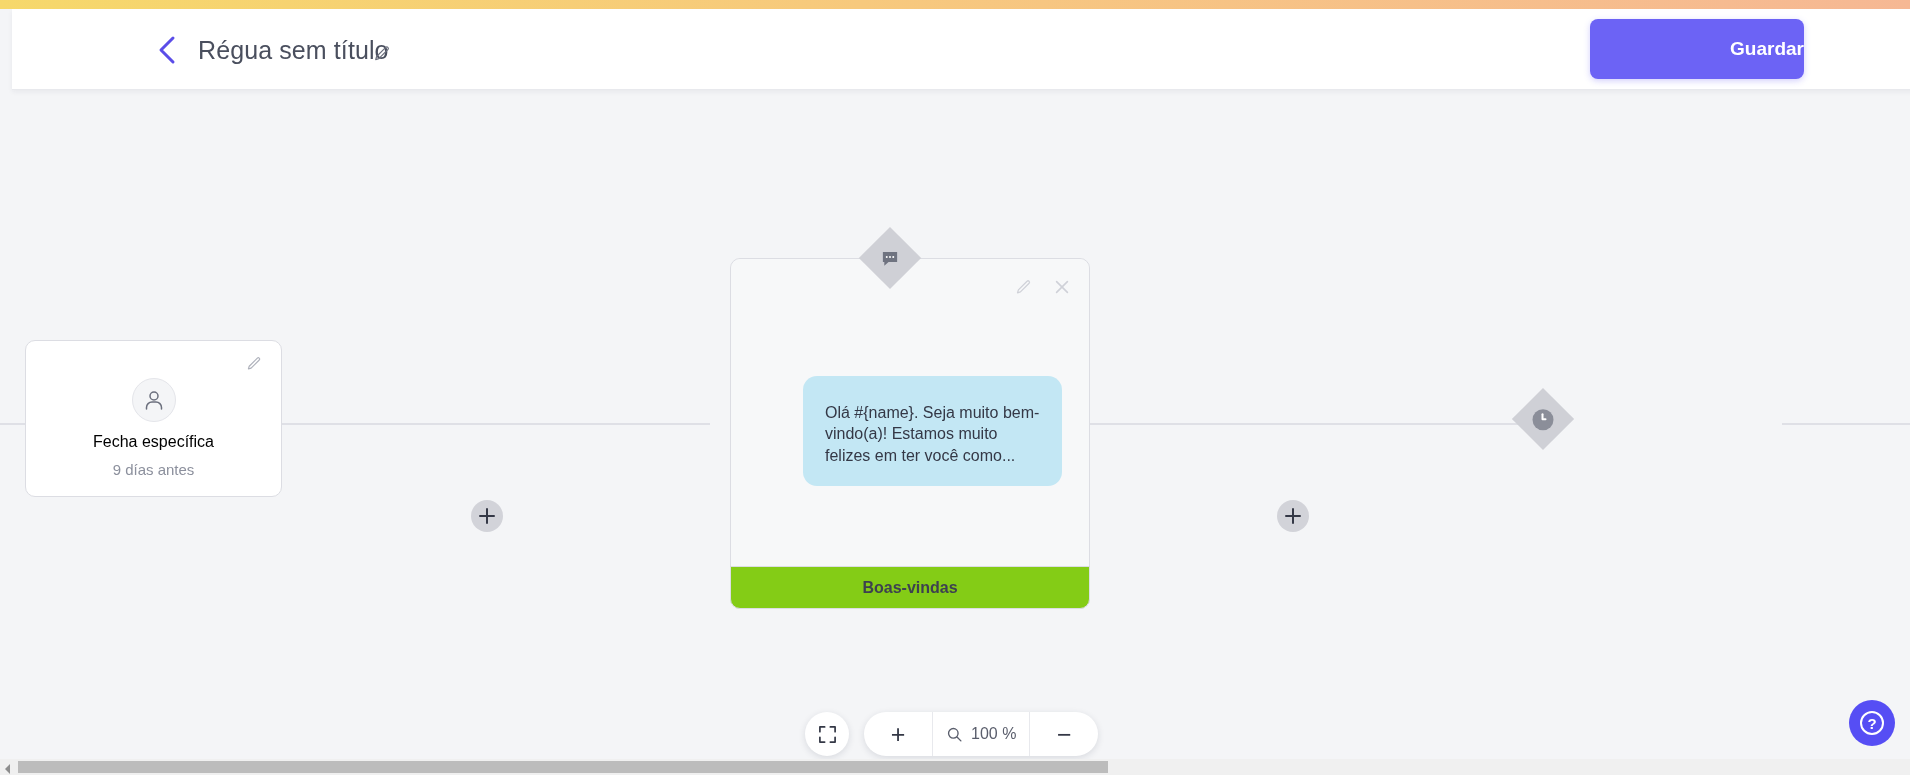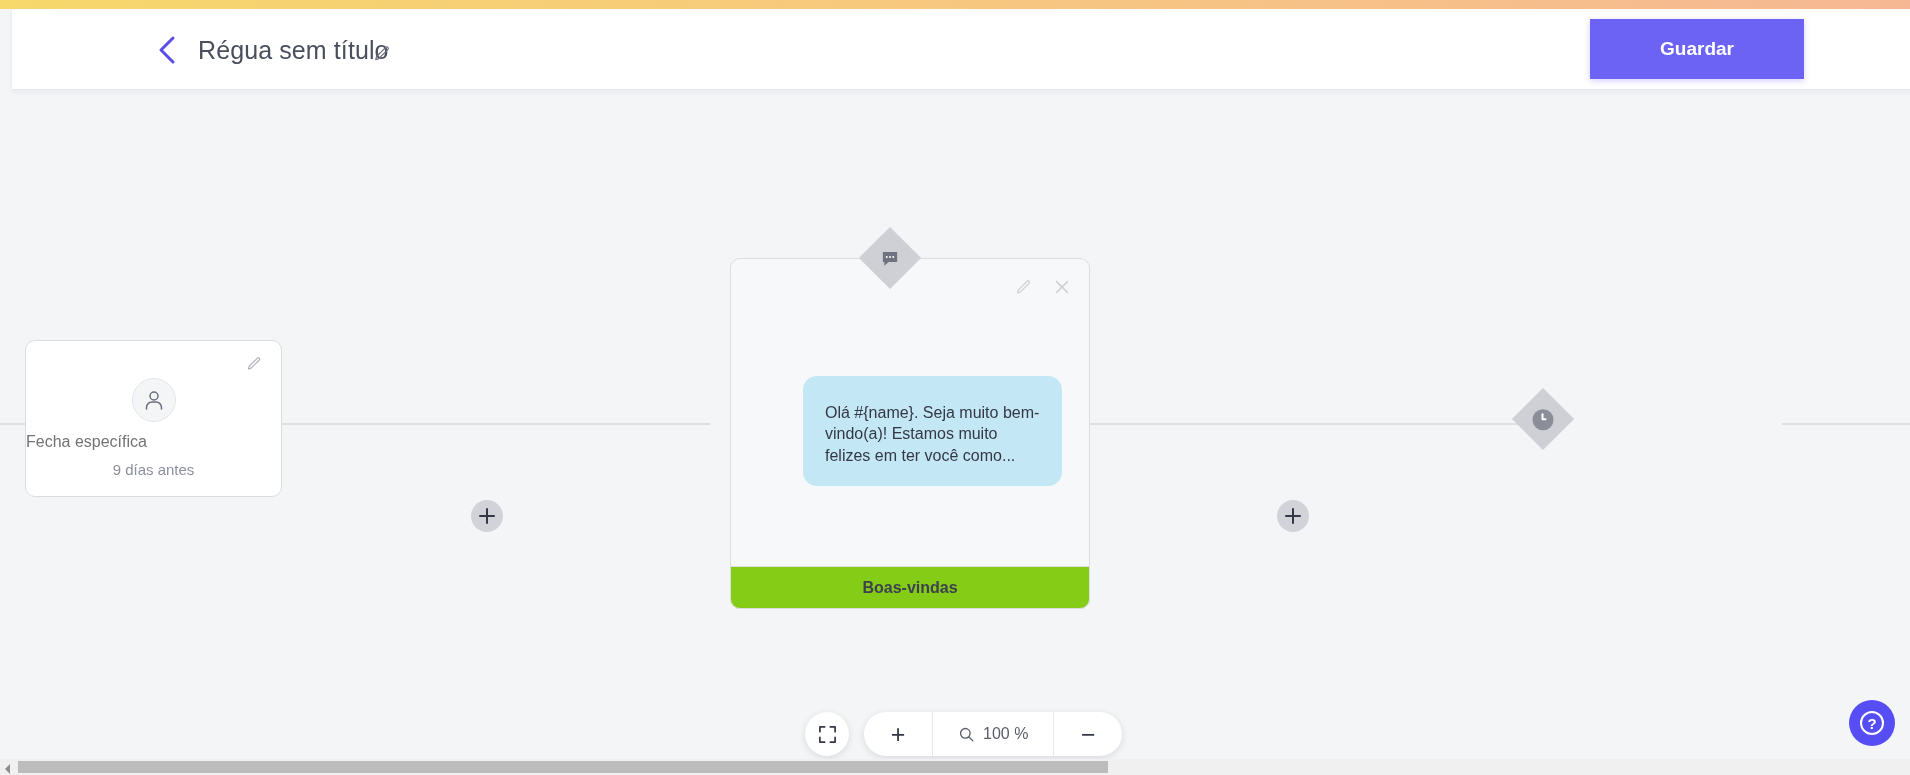--- a/index.html
+++ b/index.html
@@ -77,26 +77,27 @@
 
   .save-btn {
     position: absolute;
     right: 112px;
     top: 10px;
     width: 214px;
     height: 60px;
     background: #6c63f5;
     color: #ffffff;
     border: none;
-    border-radius: 0;
+    border-radius: 8px;
     font-family: "Liberation Sans", sans-serif;
     font-size: 19px;
     font-weight: 700;
     cursor: pointer;
     box-shadow: 0 2px 6px rgba(108,99,245,0.30);
+    text-align: right;
   }
 
   
   .canvas {
     position: absolute;
     top: 90px; left: 0;
     width: 1910px;
     height: 673px;
     background: #f4f5f7;
     overflow: hidden;
@@ -180,23 +181,23 @@
     border: 1px solid #e4e5ea;
     display: flex;
     align-items: center;
     justify-content: center;
   }
 
   .node-trigger-title {
     position: absolute;
     top: 92px;
     left: 0; right: 0;
-    text-align: left;
+    text-align: center;
     font-size: 16px;
-    color: #737373;
+    color: #000000;
   }
   .node-trigger-sub {
     position: absolute;
     top: 120px;
     left: 0; right: 0;
     text-align: center;
     font-size: 15px;
     color: #8c909d;
   }
 
@@ -347,21 +348,21 @@
     display: flex;
     align-items: center;
     justify-content: center;
     line-height: 1;
   }
   .zoom-level {
     display: flex;
     align-items: center;
     gap: 8px;
     height: 44px;
-    padding: 0 25px;
+    padding: 0 13px;
     border-left: 1px solid #e8e9ed;
     border-right: 1px solid #e8e9ed;
     font-size: 16px;
     color: #5a5e6c;
     cursor: pointer;
     white-space: nowrap;
   }
 
   
   .help-fab {

